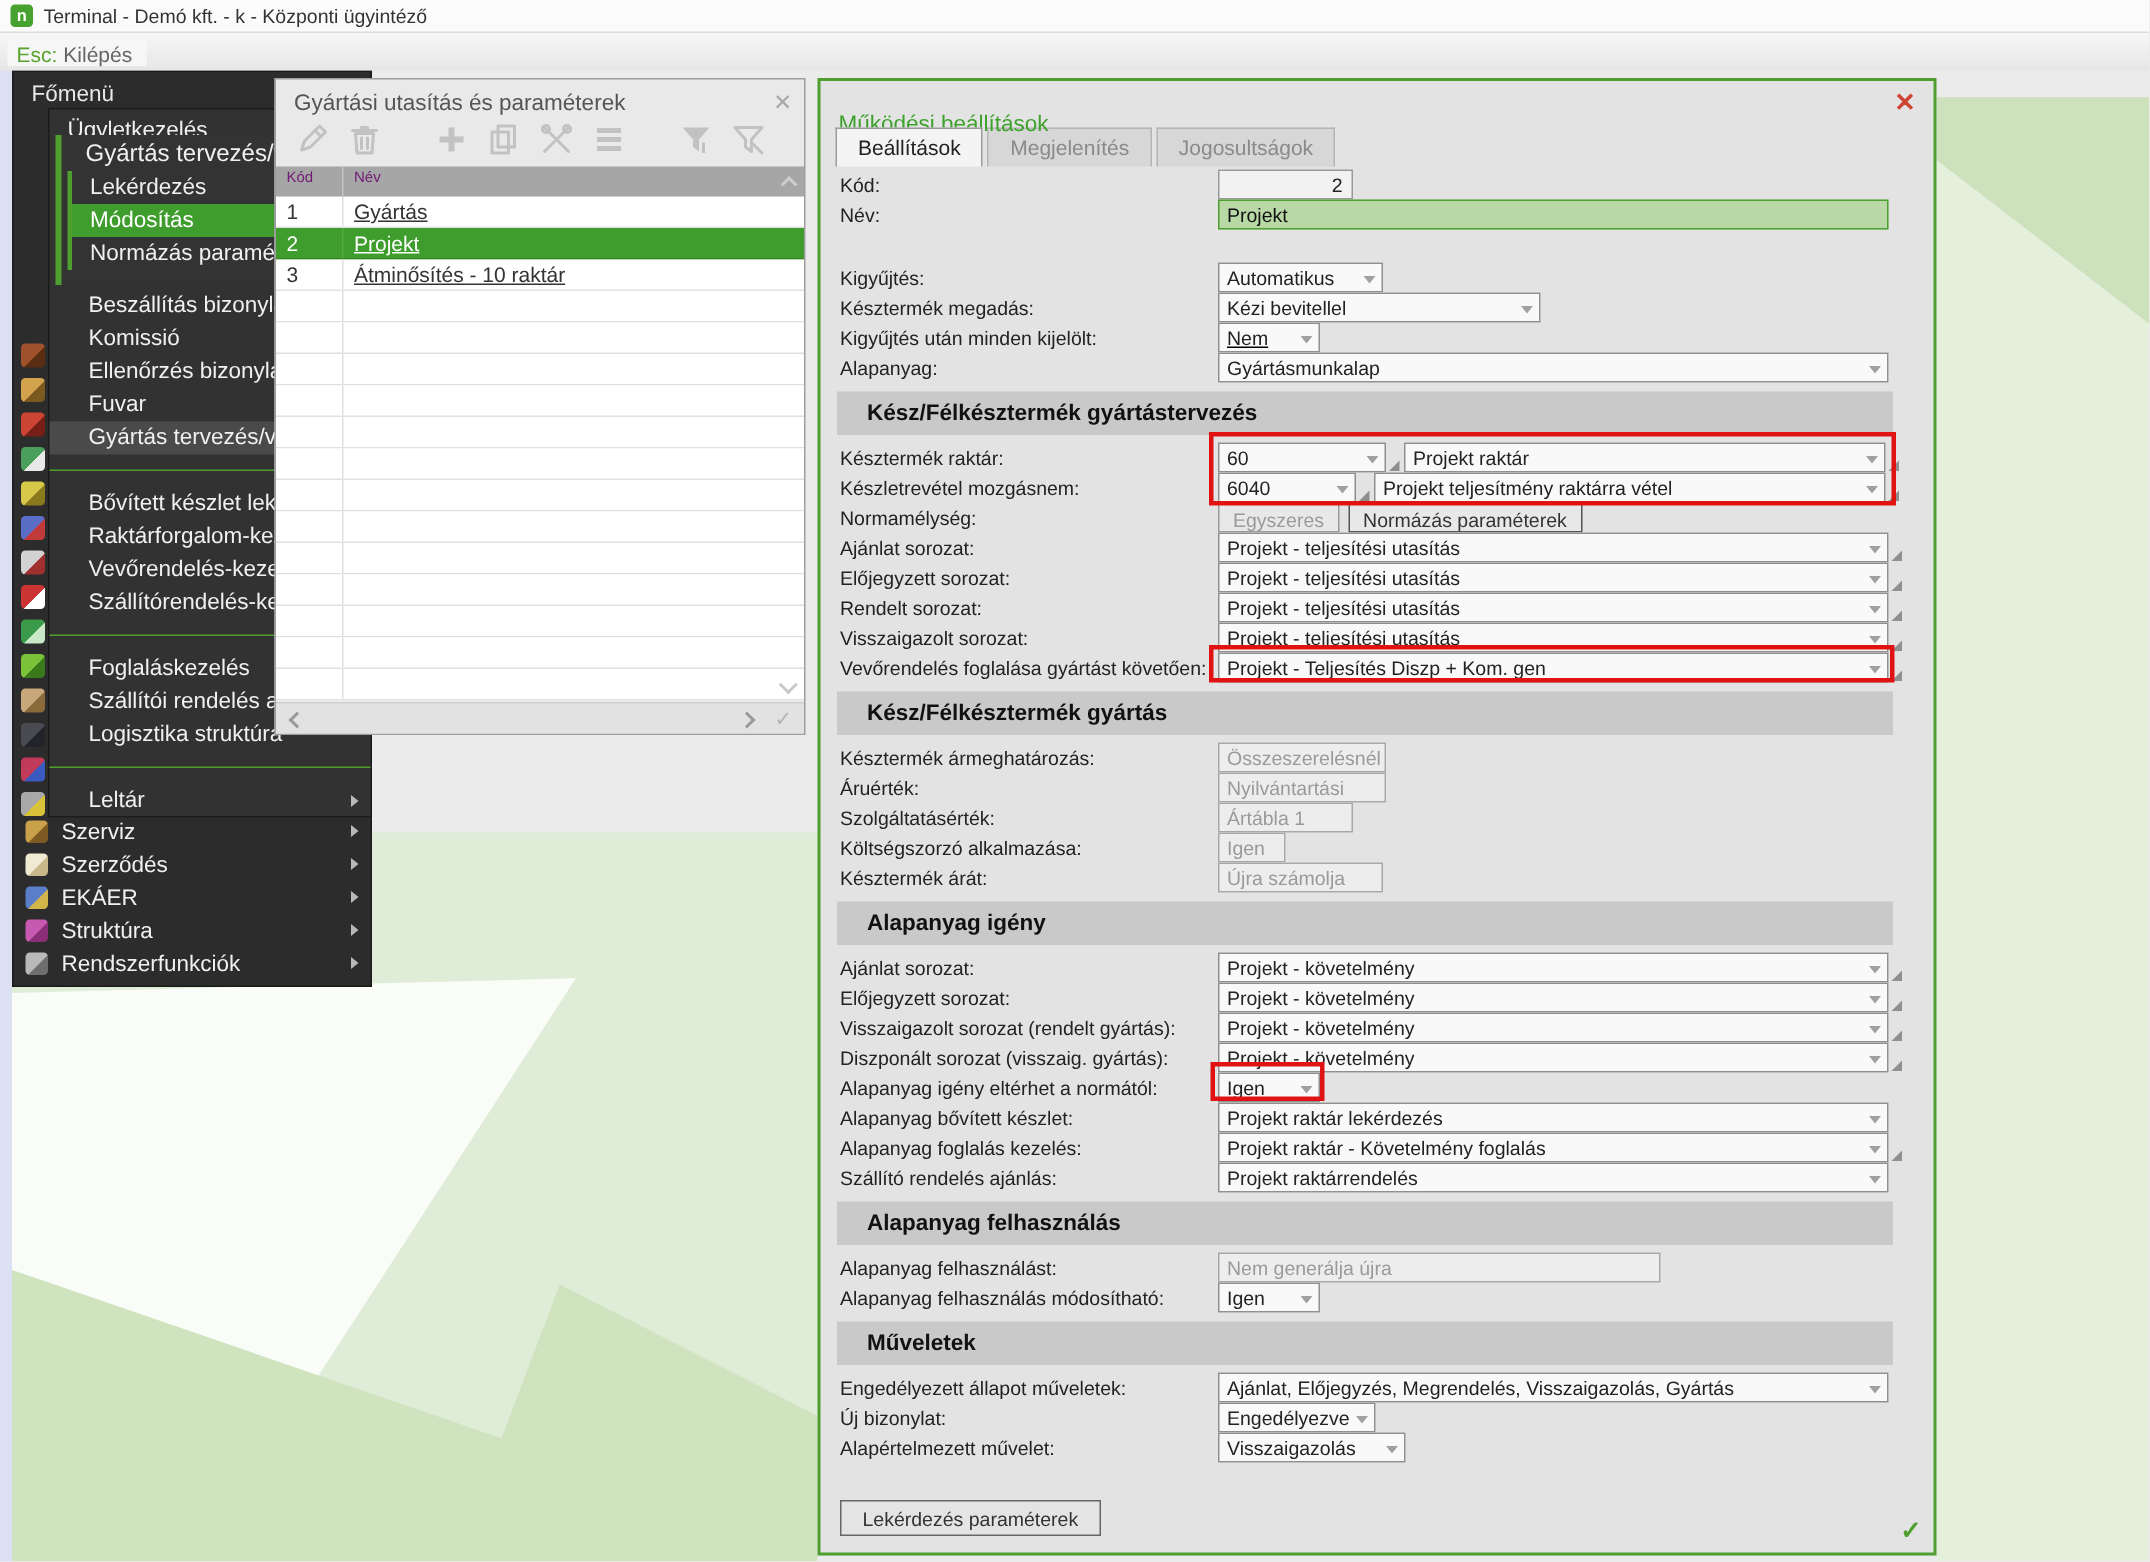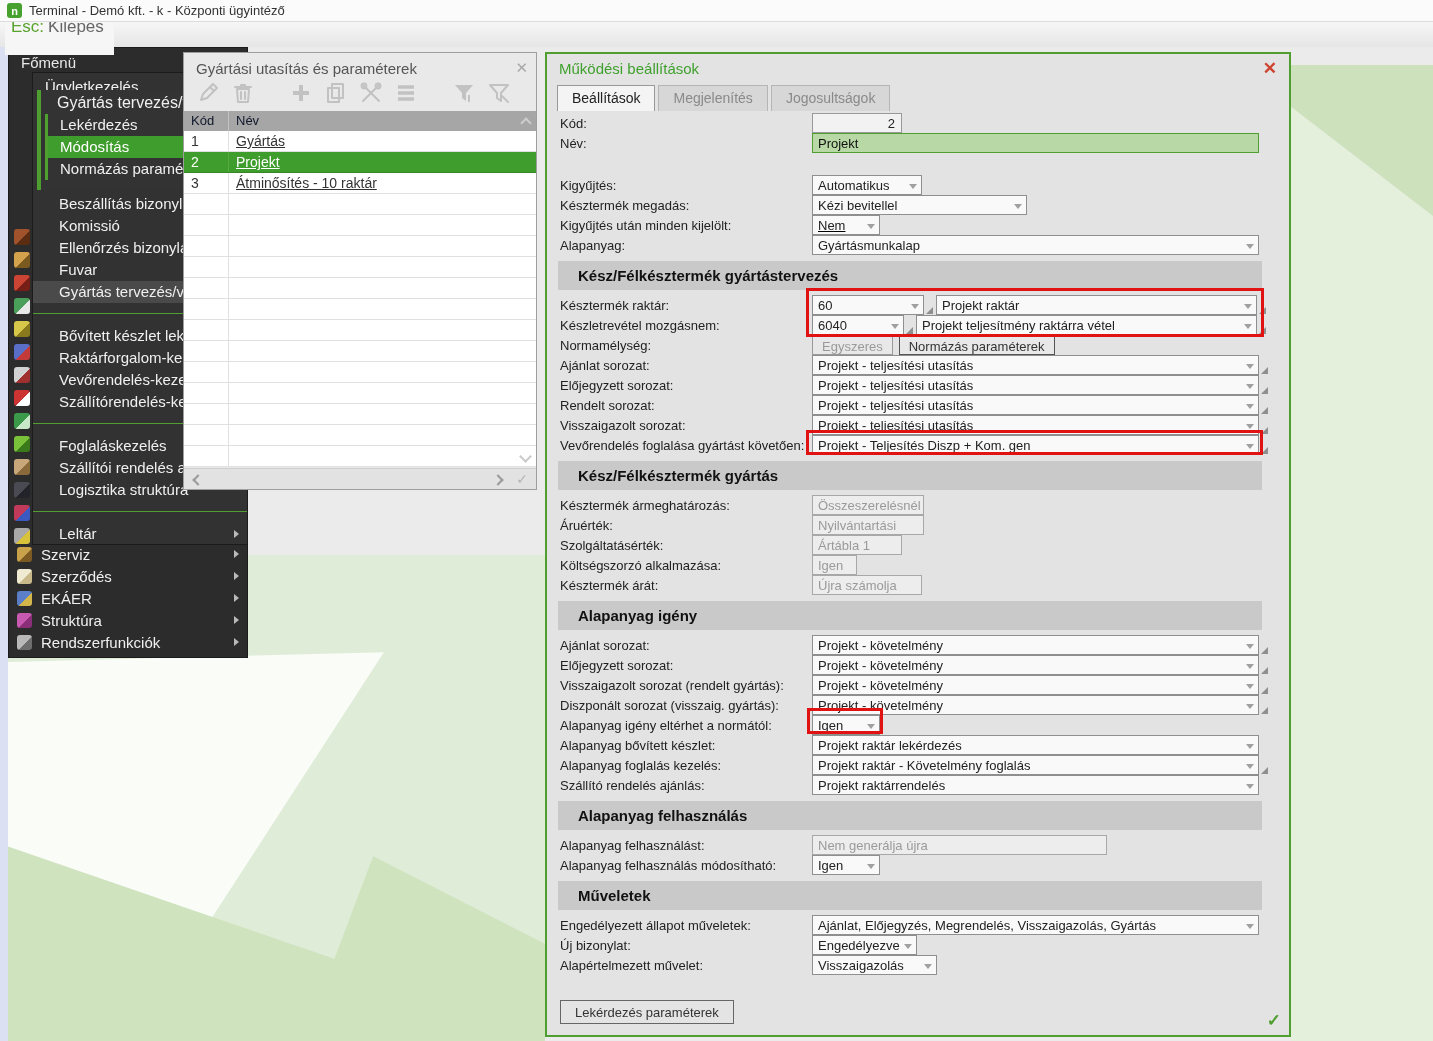--- a/index.html
+++ b/index.html
@@ -8,21 +8,21 @@
     position: relative;
     font-family: "Liberation Sans", sans-serif;
     background:#ebebeb;
     overflow:hidden;
     -webkit-font-smoothing: antialiased;
   }
   
   .titlebar{position:absolute;left:0;top:0;width:100%;height:22px;background:#fbfbfb;border-bottom:1px solid #dcdcdc;display:flex;align-items:center;gap:7px;padding-left:7px;font-size:13px;color:#333;z-index:50;}
   .logo{width:15px;height:15px;border-radius:3px;background:#46a12e;color:#fff;font-weight:bold;font-size:11px;display:flex;align-items:center;justify-content:center;}
   .escbar{position:absolute;left:0;top:22px;width:100%;height:25px;background:linear-gradient(#f6f6f6,#e6e6e6);z-index:49;display:flex;align-items:center;}
-  .escbox{margin-left:5px;background:#f6f6f6;padding:2px 10px 18px 6px;font-size:17px;}
+  .escbox{margin-left:5px;background:#f6f6f6;padding:2px 10px 0 6px;font-size:14px;}
   .esc-key{color:#58a32d;}
   .esc-label{color:#666;margin-left:4px;}
 
   
   .bg-blue{position:absolute;left:0;top:47px;width:8px;height:994px;background:#dbe1f2;z-index:0;}
   .bg-bottom{position:absolute;left:8px;top:555px;width:537px;height:486px;background:#dfecd7;z-index:0;}
   .bg-bottom .w1{position:absolute;left:0;top:0;width:100%;height:100%;background:#fafcf8;clip-path:polygon(0 22%,70% 20%,36% 78%,0 62%);}
   .bg-bottom .m1{position:absolute;left:0;top:0;width:100%;height:100%;background:#cfe3bf;clip-path:polygon(0 60%,100% 98%,100% 100%,0 100%);}
   .bg-bottom .m2{position:absolute;left:0;top:0;width:100%;height:100%;background:#cfe3bf;clip-path:polygon(55% 100%,68% 62%,100% 80%,100% 100%);}
   .bg-right{position:absolute;left:1291px;top:47px;width:142px;height:994px;z-index:0;}
@@ -51,40 +51,40 @@
   .srow{height:22px;line-height:22px;padding-left:12px;font-size:15px;white-space:nowrap;}
   .srow.sel{background:#3f9d2d;color:#fff;}
 
   
   #list-panel{position:absolute;left:183px;top:52px;width:354px;height:438px;background:#e9e9e9;border:1px solid #9e9e9e;z-index:4;}
   .lp-title{font-size:15px;color:#555;padding:7px 10px 4px 12px;}
   .lp-close{position:absolute;right:8px;top:6px;font-size:15px;color:#a8a8a8;cursor:default;}
   .lp-toolbar{display:flex;align-items:center;gap:11px;padding:1px 0 3px 12px;height:30px;}
   .lp-toolbar .tbi{width:24px;height:24px;flex:none;}
   .lp-toolbar .gap{width:12px;}
-  .lp-head{display:flex;height:20px;background:#a6a6a6;font-size:13px;color:#0f172a;position:relative;}
+  .lp-head{display:flex;height:20px;background:#a6a6a6;font-size:10px;color:#701a75;position:relative;}
   .lp-head .c1{width:45px;padding:2px 0 0 7px;border-right:1px solid #c2c2c2;}
   .lp-head .c2{flex:1;padding:2px 0 0 7px;}
   .chev-up{position:absolute;right:6px;top:8px;width:8px;height:8px;border-left:2px solid #cdcdcd;border-top:2px solid #cdcdcd;transform:rotate(45deg);}
   .lp-body{background:#fff;}
   .lrow{display:flex;height:21px;font-size:14px;color:#333;border-bottom:1px solid #e0e0e0;background:#fff;}
   .lrow .c1{width:45px;padding:2px 0 0 7px;border-right:1px solid #e0e0e0;}
   .lrow .c2{flex:1;padding:2px 4px 0 7px;white-space:nowrap;overflow:hidden;text-decoration:underline;}
   .lrow.sel{background:#3f9d2d;color:#fff;border-bottom:1px solid #368527;}
   .lrow.sel .c1{border-right-color:#54ab3e;}
   .chev-down{position:absolute;right:6px;bottom:28px;width:9px;height:9px;border-left:2px solid #c9c9c9;border-bottom:2px solid #c9c9c9;transform:rotate(-45deg);}
   .lp-hscroll{position:absolute;left:0;bottom:0;width:100%;height:21px;background:#e2e2e2;border-top:1px solid #cfcfcf;}
   .chev-left{position:absolute;left:10px;top:7px;width:8px;height:8px;border-left:2px solid #9a9a9a;border-bottom:2px solid #9a9a9a;transform:rotate(45deg);}
   .chev-right{position:absolute;right:34px;top:7px;width:8px;height:8px;border-right:2px solid #9a9a9a;border-bottom:2px solid #9a9a9a;transform:rotate(-45deg);}
   .lp-check{position:absolute;right:8px;top:2px;color:#b3b3b3;font-size:14px;}
 
   
   #settings-panel{position:absolute;left:545px;top:52px;width:746px;height:985px;background:#e3e3e3;border:2px solid #4f9e30;z-index:5;}
   .rp-header{height:30px;position:relative;}
-  .rp-title{position:absolute;left:12px;top:6px;font-size:15px;color:#3fa12d;}
+  .rp-title{position:absolute;left:12px;top:20px;font-size:15px;color:#3fa12d;}
   .rp-close{position:absolute;right:12px;top:4px;font-size:17px;font-weight:bold;color:#cf4431;cursor:default;}
   .rp-tabs{display:flex;gap:3px;padding-left:10px;height:27px;align-items:flex-end;}
   .tab{font-size:14px;padding:4px 14px 5px 14px;border:1px solid #b5b5b5;border-bottom:none;background:#d7d7d7;color:#8a8a8a;}
   .tab.active{background:#f4f4f4;border-color:#999;color:#222;position:relative;top:0;}
   #rp-form{position:relative;padding-top:2px;}
   .frow{position:relative;height:20px;}
   .flabel{position:absolute;left:13px;top:3px;font-size:13px;color:#222;white-space:nowrap;}
   .ffield{position:absolute;left:265px;top:0;height:20px;display:flex;align-items:flex-start;}
   .combo{height:20px;background:#f9f9f9;border:1px solid #8f8f8f;position:relative;font-size:13px;color:#222;padding:2px 18px 0 5px;white-space:nowrap;overflow:hidden;}
   .dar{position:absolute;right:4px;top:8px;width:0;height:0;border-left:4px solid transparent;border-right:4px solid transparent;border-top:5px solid #a0a0a0;}

